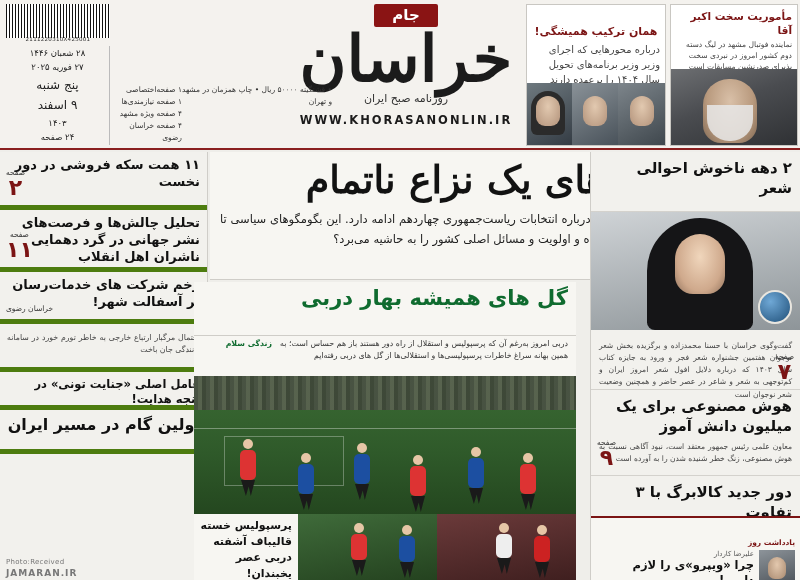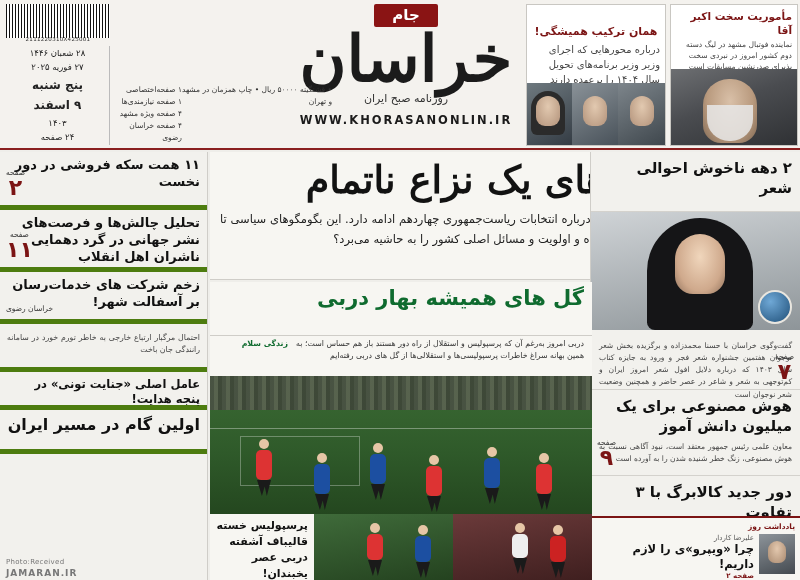--- a/index.html
+++ b/index.html
@@ -93,21 +93,21 @@
     font-size: 11px; color: #333; margin-top: 2px; direction: rtl;
   }
   .logo-url {
     margin-top: 8px; font-size: 11.5px; letter-spacing: 2px; color: #1b1b1b; font-weight: bold;
   }
   .mast-right-info {
     position: absolute; top: 46px; left: 6px; width: 104px; text-align: center;
     font-size: 8.5px; color: #222; direction: rtl; line-height: 1.7;
     border-right: 1px solid #bbb;
   }
-  .mast-right-info .big { font-size: 12px; font-weight: bold; }
+  .mast-right-info .big { font-size: 12px; font-weight: normal; }
   .barcode {
     position: absolute; top: 4px; left: 6px; width: 104px; height: 34px;
     background: repeating-linear-gradient(90deg,#111 0 1px,#fff 1px 3px,#111 3px 4px,#fff 4px 6px);
   }
   .barcode-num { position: absolute; top: 36px; left: 6px; width: 104px; text-align: center;
     font-size: 5.5px; color: #333; letter-spacing: .3px; }
   .mast-meta {
     position: absolute; bottom: 4px; left: 118px; width: 214px;
     display: flex; justify-content: space-between; direction: rtl;
     font-size: 7.5px; color: #333; line-height: 1.6;
@@ -166,36 +166,36 @@
   }
   .rc-photo .globe {
     position: absolute; right: 8px; bottom: 6px; width: 34px; height: 34px;
     border-radius: 50%; background: radial-gradient(circle at 35% 32%, #6fa8d6, #1f4f78);
     border: 2px solid #e9e6df;
   }
   .rc-bottom {
     position: absolute; bottom: 0; left: 0; width: 210px; height: 64px;
     background: #f7f6f2; border-top: 2px solid #7b1414; padding: 4px 6px; direction: rtl;
   }
-  .rc-bottom .kicker { font-size: 7.5px; color: #7b1414; font-weight: bold; }
+  .rc-bottom .kicker { font-size: 7.5px; color: #7b1414; font-weight: bold; margin-top: 16px; }
   .rc-bottom .row { display: flex; gap: 5px; margin-top: 3px; }
   .rc-bottom .avatar {
     width: 36px; height: 40px; background: linear-gradient(160deg,#8d949a,#444a50); flex: 0 0 auto;
     position: relative; overflow: hidden;
   }
   .rc-bottom .avatar .h {
     position: absolute; left: 9px; top: 7px; width: 18px; height: 22px;
     border-radius: 9px 9px 7px 7px; background: radial-gradient(ellipse at 50% 35%, #e3c8ae, #a98a70);
   }
   .rc-bottom .name { font-size: 7px; color: #555; }
   .rc-bottom .txt { font-size: 11.5px; font-weight: bold; color: #111; line-height: 1.3; }
 
   
   .sports {
-    position: absolute; top: 282px; right: 208px; width: 382px; height: 298px;
+    position: absolute; top: 282px; right: 224px; width: 382px; height: 298px;
     background: #1e2a1e;
   }
   .sports-head {
     position: absolute; top: 0; right: 0; width: 382px; height: 54px;
     background: #f7f6f2; border-bottom: 1px solid #cfcdc8; direction: rtl; padding: 4px 8px;
   }
   .sports-head .t {
     font-size: 21px; font-weight: bold; color: #0f6b2f; text-align: right; line-height: 1.2;
   }
   .sports-sub {

